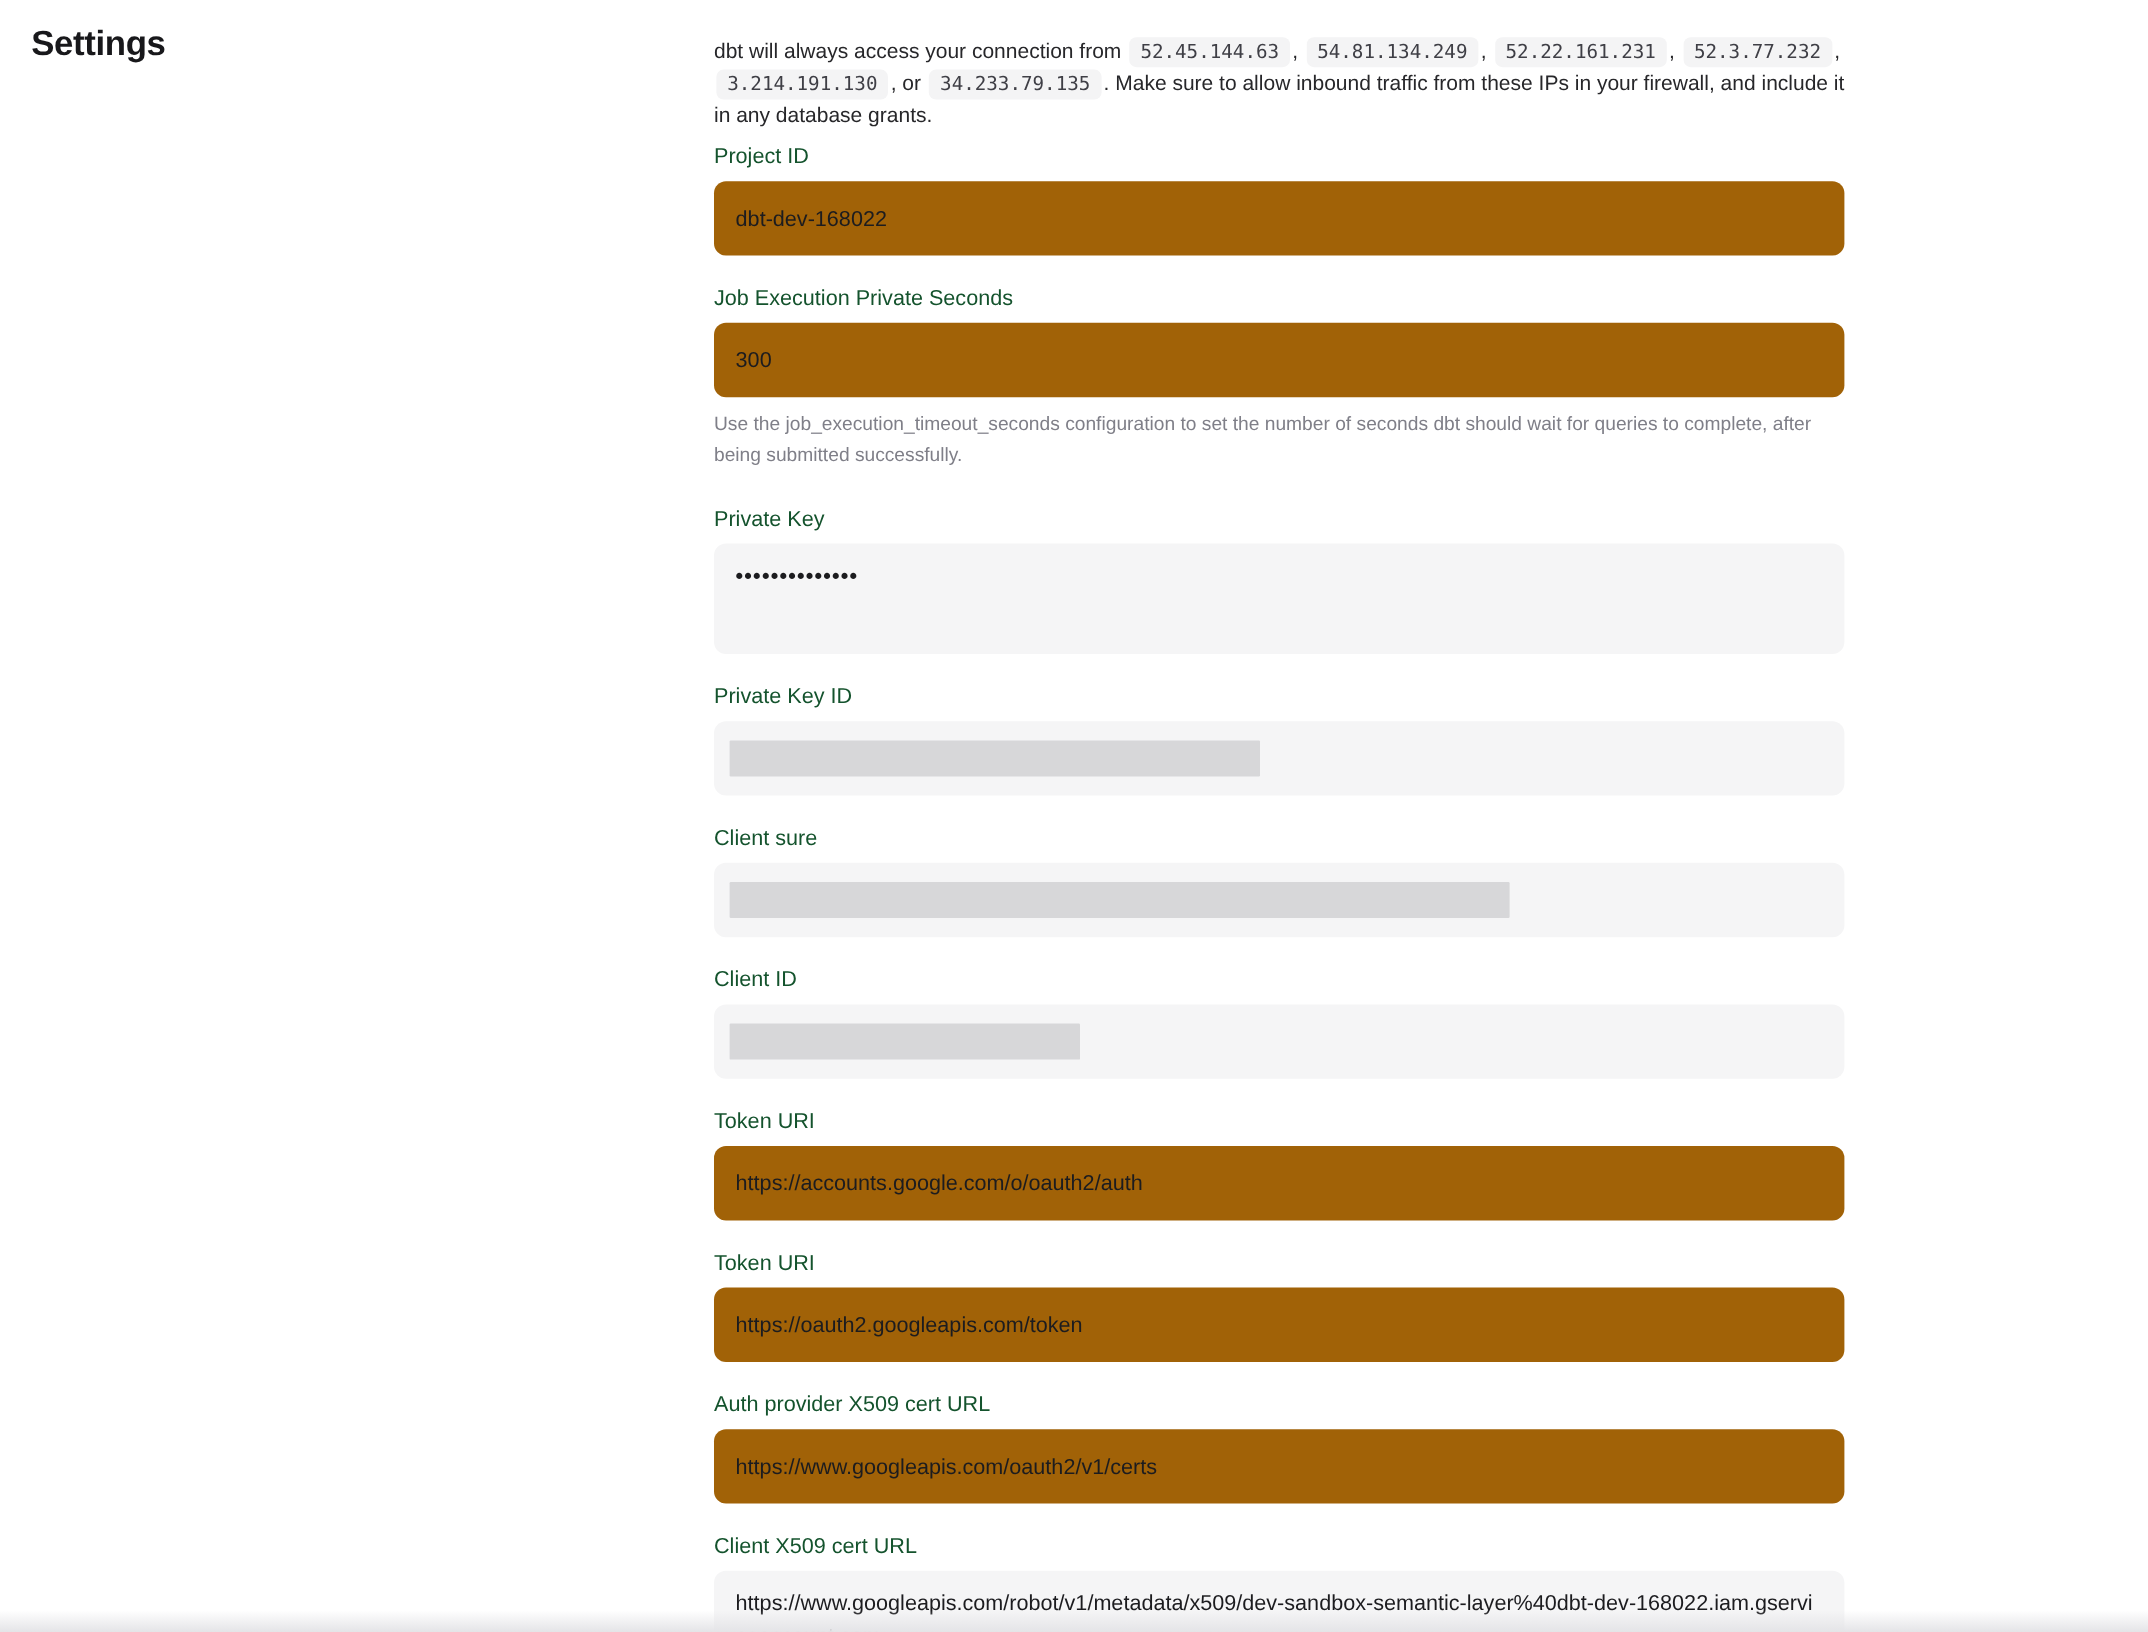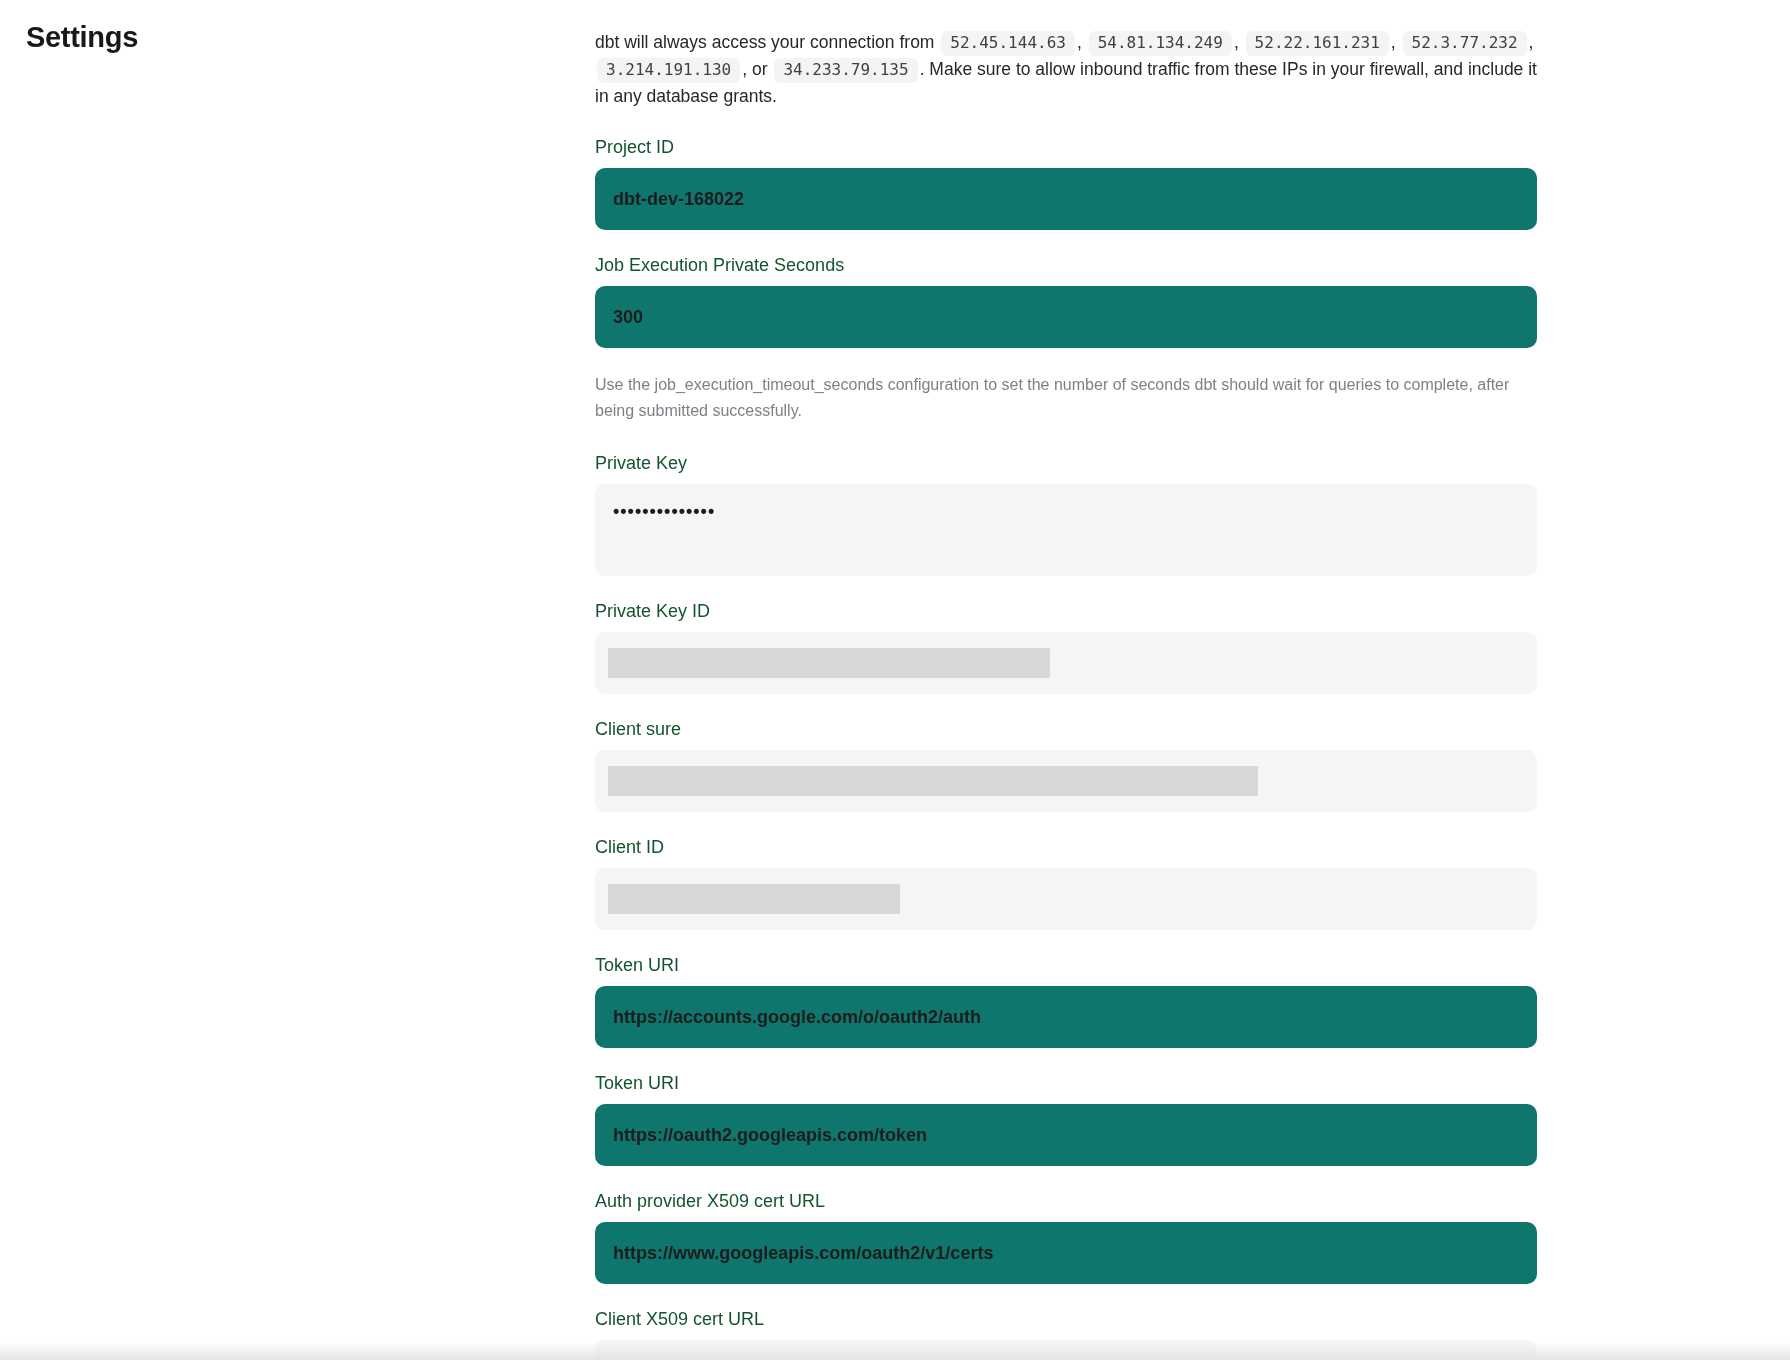--- a/index.html
+++ b/index.html
@@ -21,21 +21,21 @@
   .content {
     position: absolute;
     top: 0; left: 595px;
     width: 942px;
     padding-top: 29px;
   }
   .intro {
     font-size: 17.5px;
     line-height: 27px;
     color: #27272a;
-    margin-bottom: 26px;
+    margin-bottom: 9px;
   }
   .ip-badge {
     display: inline-block;
     font-family: "DejaVu Sans Mono", monospace;
     font-size: 16px;
     color: #3f3f46;
     background: #f4f4f5;
     border-radius: 6px;
     padding: 1px 9px 2px 9px;
     margin: 0 2px;
@@ -47,29 +47,28 @@
     font-size: 18px;
     font-weight: 500;
     color: #14532d;
     line-height: 22px;
     margin-bottom: 10px;
   }
   .text-input {
     display: block;
     width: 942px;
     height: 62px;
-    background: #0f766e;
+    background: #a16207;
     border: none;
     outline: none;
     border-radius: 10px;
     padding: 0 18px;
     font-family: "Liberation Sans", sans-serif;
     font-size: 18px;
     color: #1c1c1f;
-    font-weight: bold;
   }
   .textarea-input {
     display: block;
     width: 942px;
     background: #f5f5f6;
     border: none;
     outline: none;
     border-radius: 10px;
     padding: 14px 18px;
     font-family: "Liberation Sans", sans-serif;
@@ -92,21 +91,21 @@
     position: absolute;
     top: 16px; left: 13px;
     height: 30px;
     background: #d7d7d9;
     border-radius: 1px;
   }
   .field-help {
     font-size: 16px;
     line-height: 26px;
     color: #7f7f88;
-    margin-top: 24px;
+    margin-top: 10px;
     margin-bottom: 28px;
   }
   .bottom-fade {
     position: absolute;
     left: 0; bottom: 0;
     width: 1790px; height: 18px;
     background: linear-gradient(180deg, rgba(228,228,231,0) 0%, #e4e4e7 100%);
     pointer-events: none;
   }
 </style>

